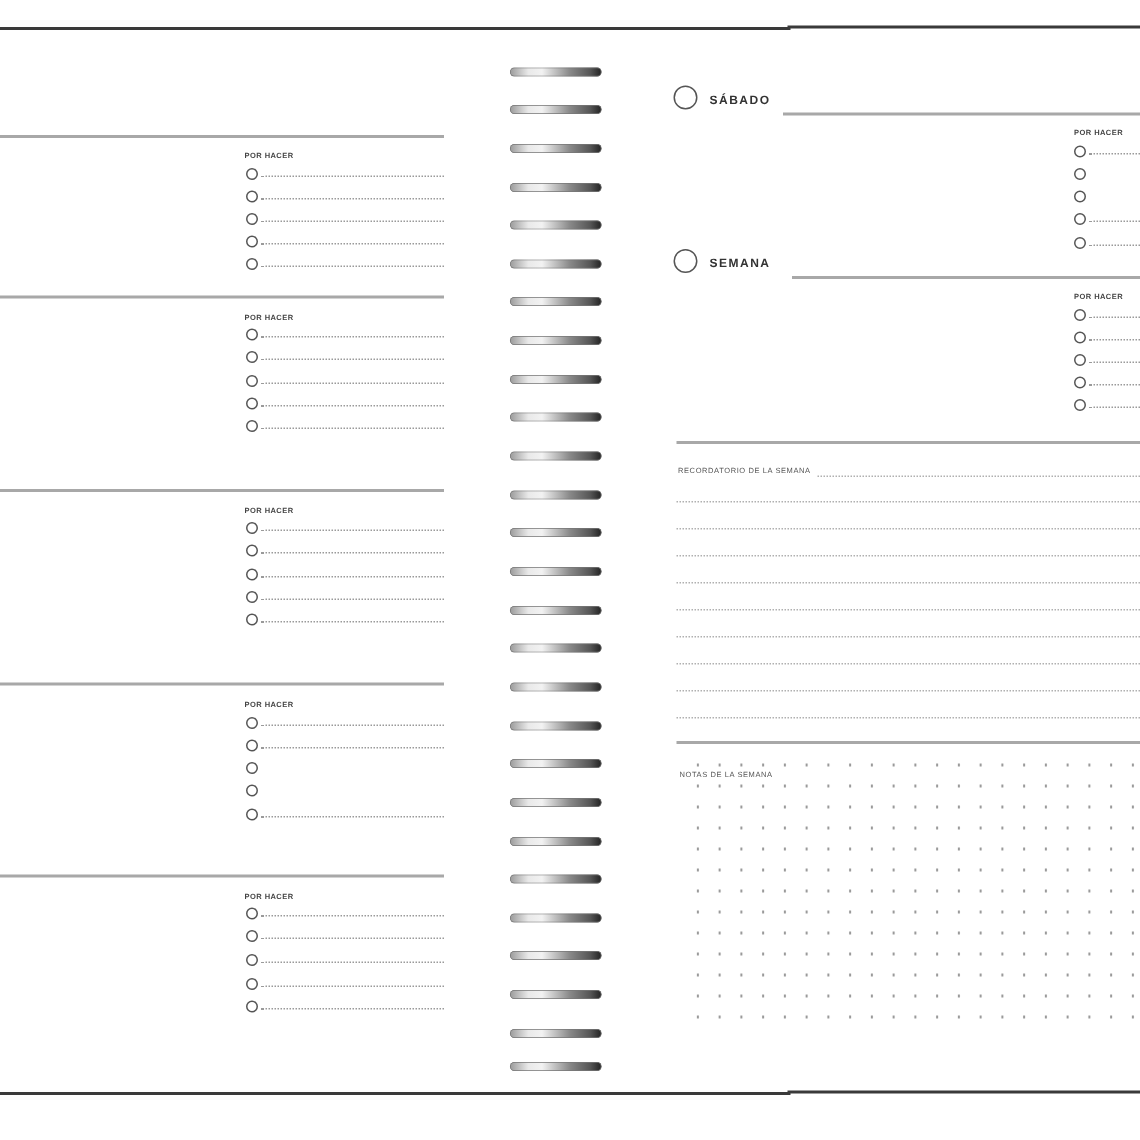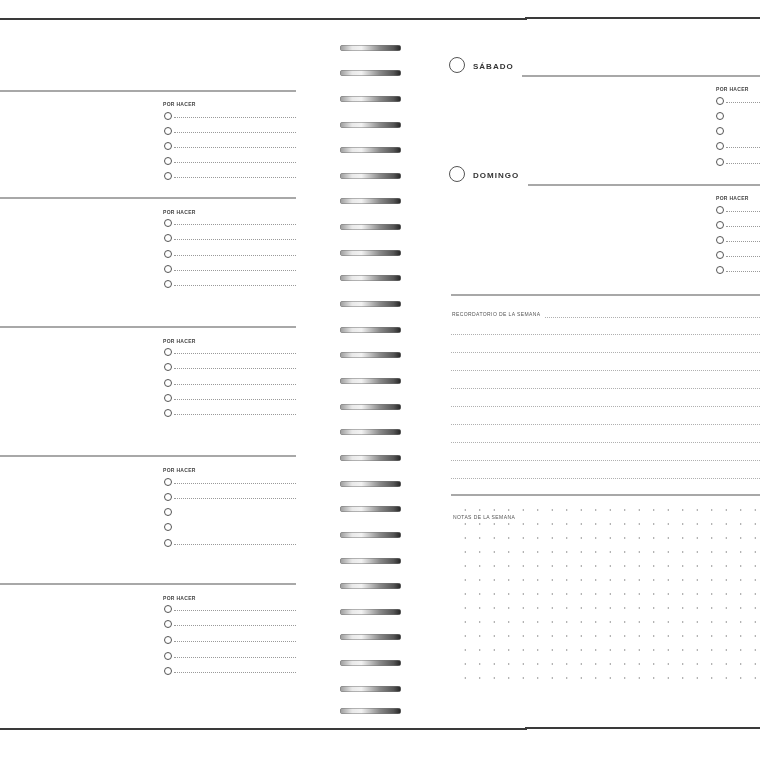--- a/index.html
+++ b/index.html
@@ -200,21 +200,21 @@
   <div class="todo-row" style="left:716px;top:140px;width:44px;">
       <span class="cb"></span>
       <span class="dots"></span>
     </div>
   <div class="todo-row" style="left:716px;top:156px;width:44px;">
       <span class="cb"></span>
       <span class="dots"></span>
     </div>
 
   <div class="abs day-circle" style="left:449px;top:166px;"></div>
-  <div class="abs day-label" style="left:473px;top:171px;">DOMINGO</div>
+  <div class="abs day-label" style="left:473px;top:171px;">SEMANA</div>
   <div class="abs divider" style="left:528px;top:184px;width:232px;"></div>
   <div class="abs todo-label" style="left:716px;top:195px;">POR HACER</div>
   <div class="todo-row" style="left:716px;top:204px;width:44px;">
       <span class="cb"></span>
       <span class="dots"></span>
     </div>
   <div class="todo-row" style="left:716px;top:219px;width:44px;">
       <span class="cb"></span>
       <span class="dots"></span>
     </div>

